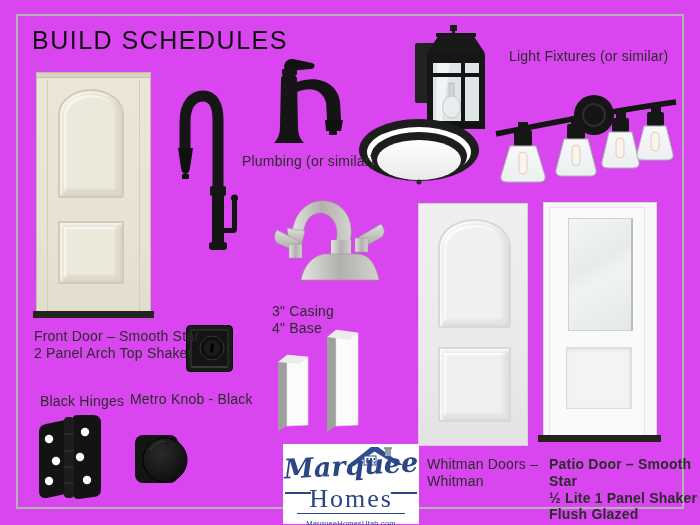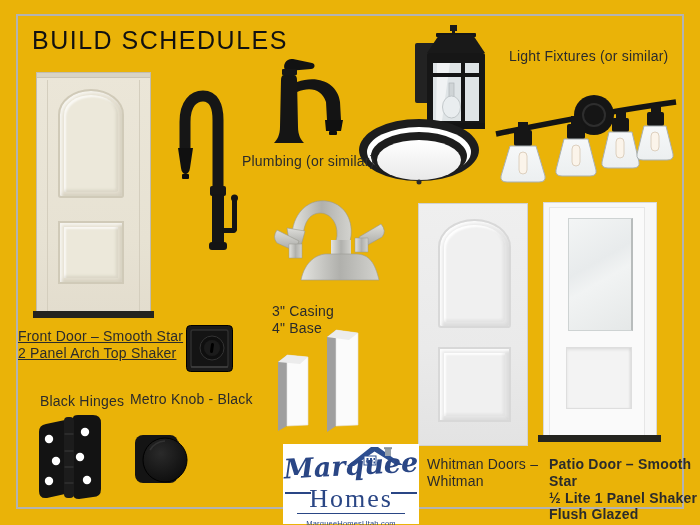--- a/index.html
+++ b/index.html
@@ -1,18 +1,18 @@
 <!DOCTYPE html>
 <html><head>
 <meta charset="utf-8">
 <style>
   * { margin:0; padding:0; box-sizing:border-box; }
   html,body { background:#fff; }
   .page {
-    position:relative; width:700px; height:525px; background:#eab308;
+    position:relative; width:700px; height:525px; background:#d946ef;
     font-family:"Liberation Sans", sans-serif; overflow:hidden; color:#262626;
   }
   .frame {
     position:absolute; left:16px; top:14px; width:668px; height:495px;
     border:2px solid #b3b3b3; z-index:0;
   }
   .title {
     position:absolute; left:32px; top:26px; font-size:25px; font-weight:400;
     letter-spacing:1.5px; color:#111; z-index:1;
   }
@@ -105,21 +105,21 @@
     <div class="stile" style="left:10px;"></div>
     <div class="stile" style="right:10px;"></div>
     <div class="panel-cream arch" style="top:16px; height:109px;">
         <div class="inner"></div>
       </div>
     <div class="panel-cream" style="top:148px; height:63px;">
         <div class="inner"></div>
       </div>
   </div>
   <div class="threshold" style="left:33px; top:311px; width:121px; height:7px;"></div>
-  <div class="lbl" style="left:18px; top:328px;text-decoration:underline;">
+  <div class="lbl" style="left:34px; top:328px;">
     <div>Front Door – Smooth Star</div>
     <div>2 Panel Arch Top Shaker</div>
   </div>
 
   <svg class="img" style="left:172px; top:90px;" width="85" height="162" viewBox="0 0 85 162">
     <path d="M 13,62 L 13,32 C 13,13 22,6 31,6 C 41,6 46,15 46,30 L 46,104" fill="none" stroke="#161616" stroke-width="11"></path>
     <path d="M 6,58 L 21,58 L 18,78 C 17.5,82 15.5,84 13.5,84 C 11.5,84 9.5,82 9,78 Z" fill="#101010"></path>
     <rect x="10" y="84" width="7" height="5" rx="1" fill="#0c0c0c"></rect>
     <rect x="38" y="96" width="16" height="10" rx="2" fill="#161616"></rect>
     <rect x="40" y="104" width="12" height="52" rx="2" fill="#151515"></rect>

